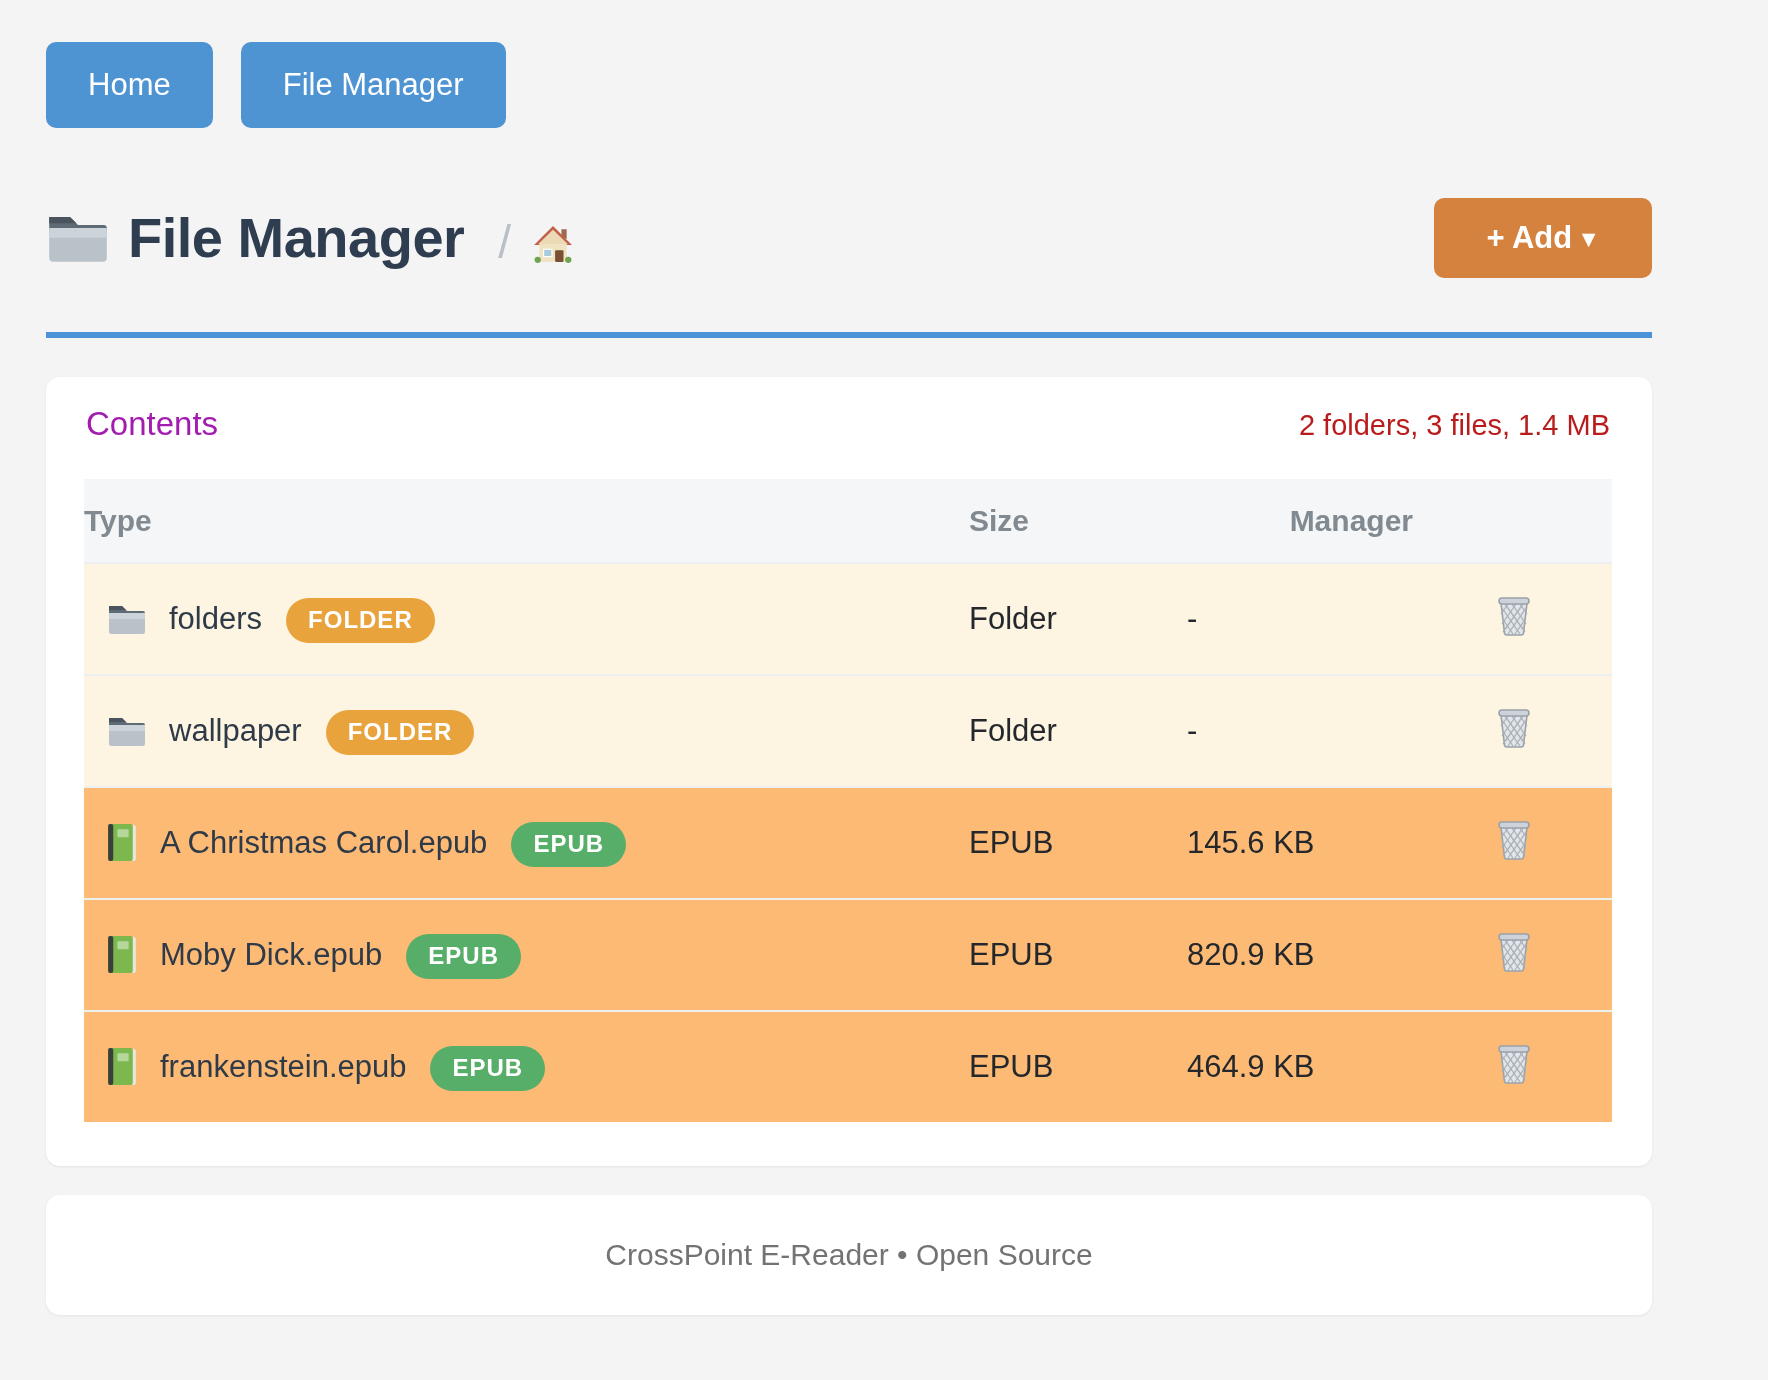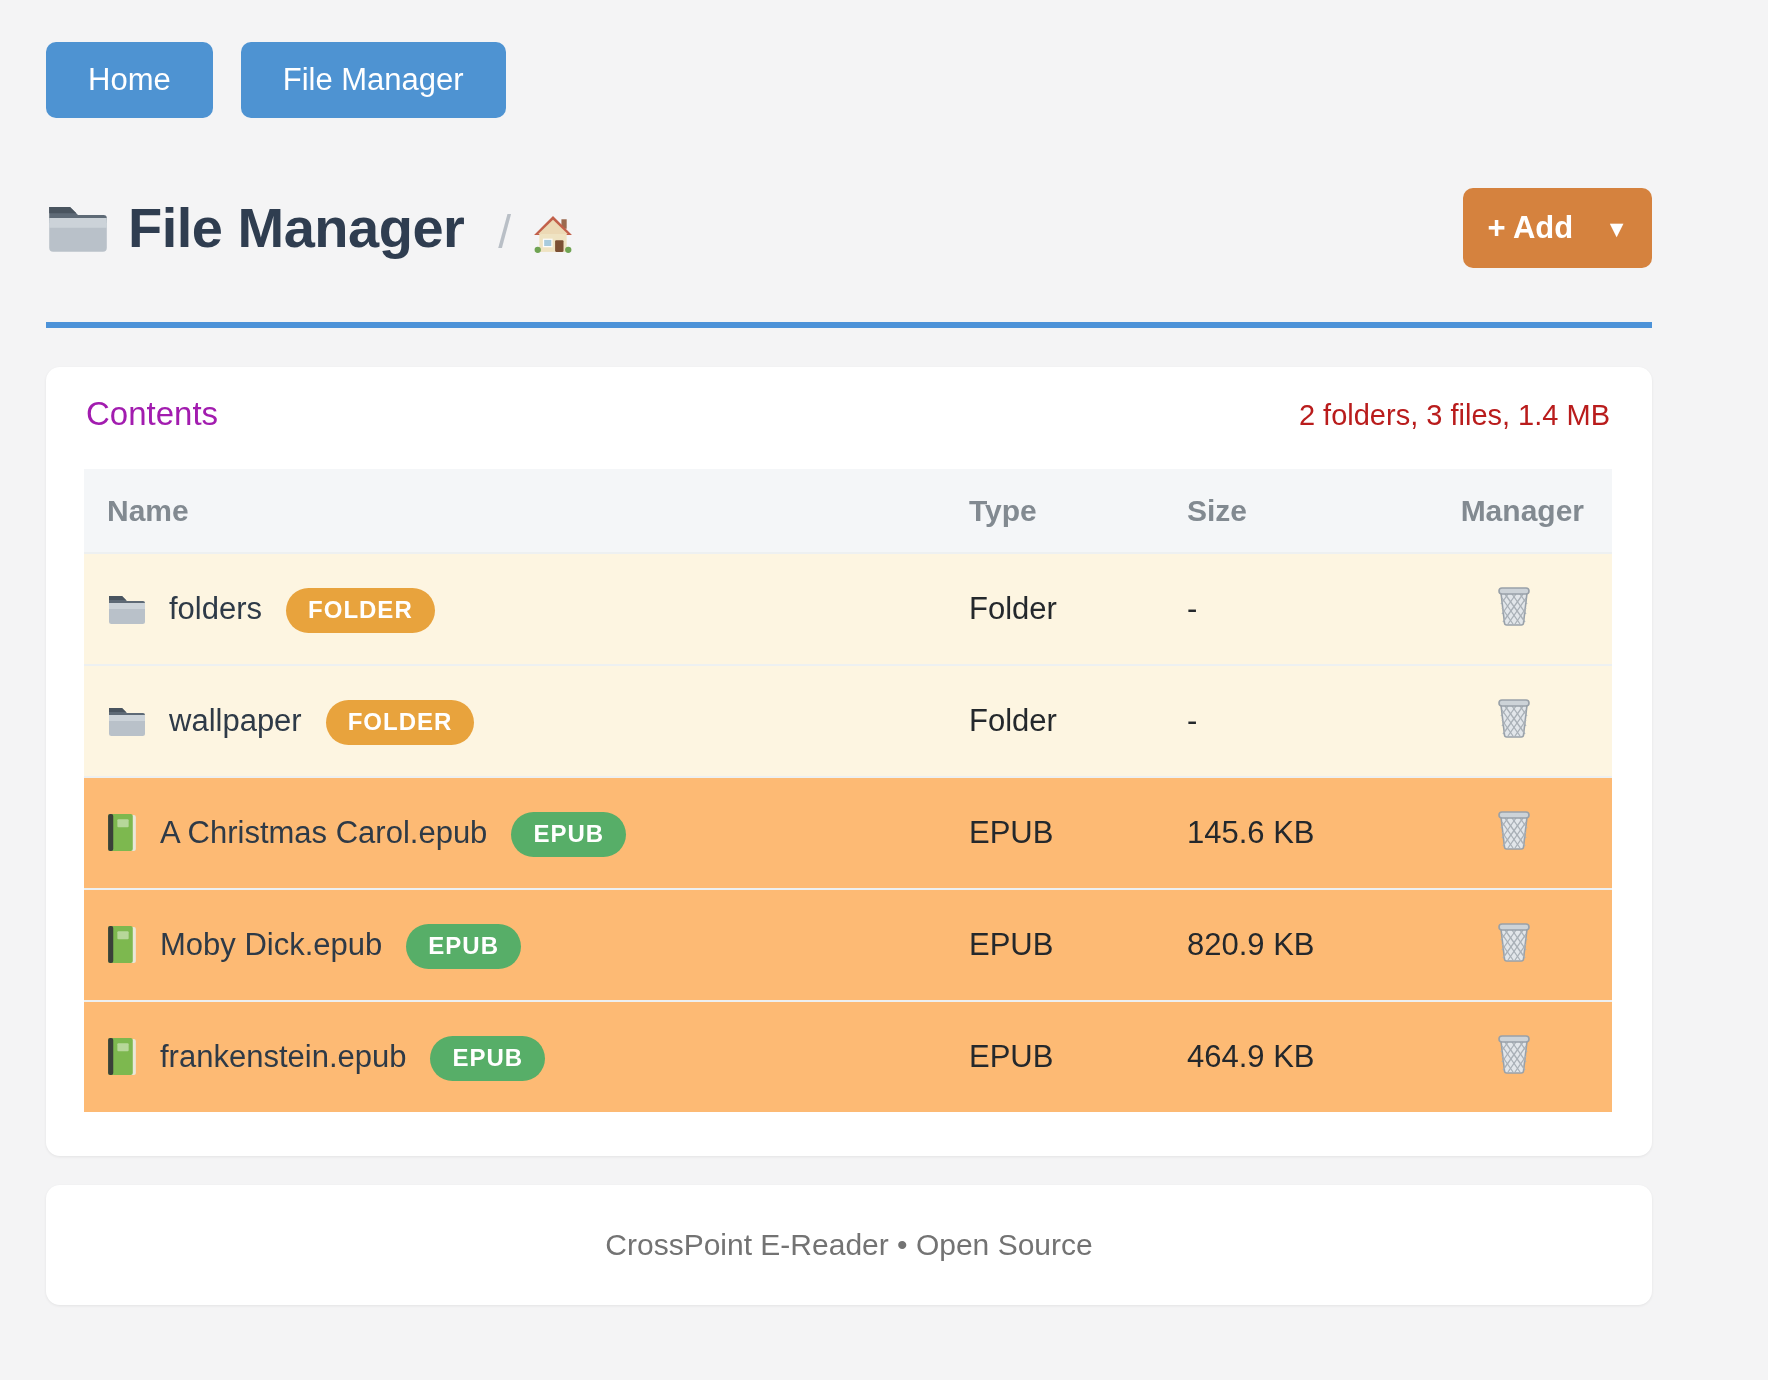--- a/index.html
+++ b/index.html
@@ -10,37 +10,37 @@
     color:#2f3d50;
   }
   .page { padding:42px 116px 0 46px; }
 
   
   .nav-row { display:flex; gap:28px; }
   .nav-btn {
     background:#4e93d2; color:#ffffff; border:none; cursor:pointer;
     font-family:"Liberation Sans", sans-serif;
     font-size:31px; font-weight:400;
-    border-radius:10px; height:76px; padding:0 42px;
+    border-radius:10px; height:86px; padding:0 42px;
     display:flex; align-items:center; justify-content:center;
   }
 
   
   .header-row { display:flex; align-items:center; justify-content:space-between; margin-top:70px; }
   .title-group { display:flex; align-items:center; }
   .title-folder { margin-right:18px; display:flex; }
   h1.page-title { font-size:56px; font-weight:700; color:#2f3d50; letter-spacing:-0.5px; line-height:1; }
   .breadcrumb { display:flex; align-items:center; margin-left:34px; }
   .crumb-sep { font-size:46px; font-weight:300; color:#b9bfc6; margin-right:22px; transform:translateY(4px); }
   .crumb-home { display:flex; transform:translateY(6px); cursor:pointer; background:none; border:none; }
   .add-btn {
     background:#d5823e; color:#fff; border:none; cursor:pointer;
     font-family:"Liberation Sans", sans-serif;
     font-size:31px; font-weight:700; border-radius:10px;
-    height:80px; padding:0 24px; display:flex; align-items:center; gap:32px;
+    height:80px; padding:0 52px; display:flex; align-items:center; gap:5px;
   }
   .add-caret { font-size:23px; transform:translateY(1px); }
 
   .title-rule { height:6px; background:#4c92d8; border:none; margin-top:54px; }
 
   
   .card {
     background:#ffffff; border-radius:14px;
     box-shadow:0 1px 3px rgba(0,0,0,0.07);
   }
@@ -134,21 +134,20 @@
   <hr class="title-rule">
 
   <div class="card main-card">
     <div class="card-head">
       <h2>Contents</h2>
       <span class="summary">2 folders, 3 files, 1.4 MB</span>
     </div>
 
     <div class="table">
       <div class="thead">
-        <div class="th th-name">Name</div>
         <div class="th">Type</div>
         <div class="th">Size</div>
         <div class="th th-actions">Manager</div>
       </div>
       <div>
   <div class="trow kind-folder">
     <div class="cell name-cell">
       <span class="icon-wrap ficon">
         <svg width="40" height="33" viewBox="0 0 40 33">
           <path d="M2 3h13l5 5h16a2 2 0 0 1 2 2v3H2z" fill="#5e6a76"></path>

